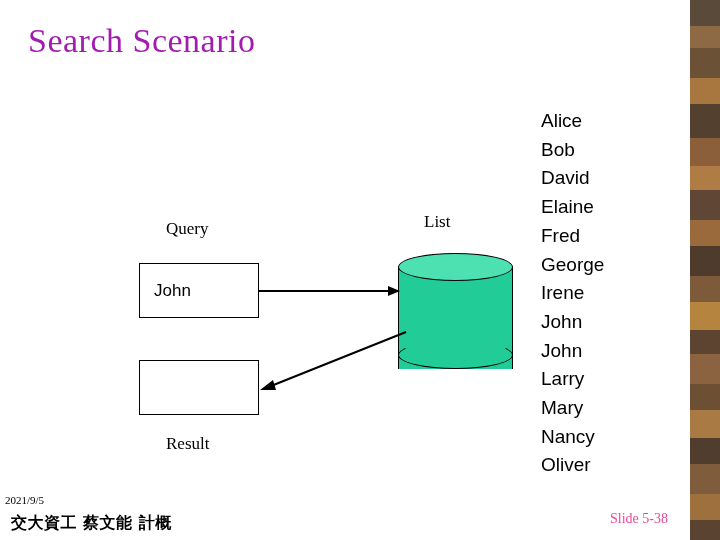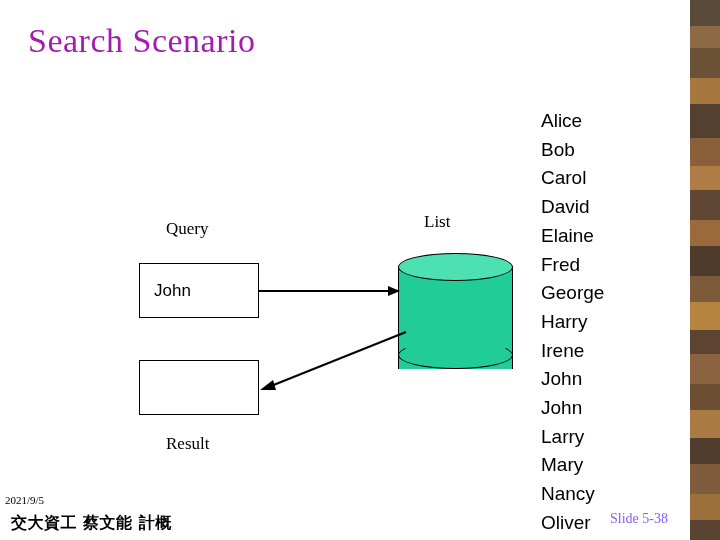--- a/index.html
+++ b/index.html
@@ -171,21 +171,21 @@
     font-weight: bold;
     color: #000000;
     letter-spacing: 0.5px;
   }
   .slide-number {
     position: absolute;
     left: 610px;
     top: 511px;
     font-family: "Liberation Serif", serif;
     font-size: 14px;
-    color: #8b5cf6;
+    color: #ec4899;
   }
 </style>
 </head>
 <body>
 
 <div id="slide">
 
   <div class="photo-strip">
     <div class="band" style="top:0px;height:26px;background:#5a4a3a;"></div>
     <div class="band" style="top:26px;height:22px;background:#8e6a44;"></div>
@@ -234,26 +234,24 @@
     <line x1="259" y1="291" x2="392" y2="291" stroke="#000" stroke-width="2"></line>
     <polygon points="400,291 388,286 388,296" fill="#000"></polygon>
 
     <line x1="406" y1="332" x2="271" y2="386" stroke="#000" stroke-width="2"></line>
     <polygon points="260,390 273,380 276,390" fill="#000"></polygon>
   </svg>
 
   <div class="name-list">
     <div class="name-item">Alice</div>
     <div class="name-item">Bob</div>
-    <div class="name-item">Carol</div>
     <div class="name-item">David</div>
     <div class="name-item">Elaine</div>
     <div class="name-item">Fred</div>
     <div class="name-item">George</div>
-    <div class="name-item">Harry</div>
     <div class="name-item">Irene</div>
     <div class="name-item">John</div>
     <div class="name-item">John</div>
     <div class="name-item">Larry</div>
     <div class="name-item">Mary</div>
     <div class="name-item">Nancy</div>
     <div class="name-item">Oliver</div>
   </div>
 
   <div class="footer-date">2021/9/5</div>

